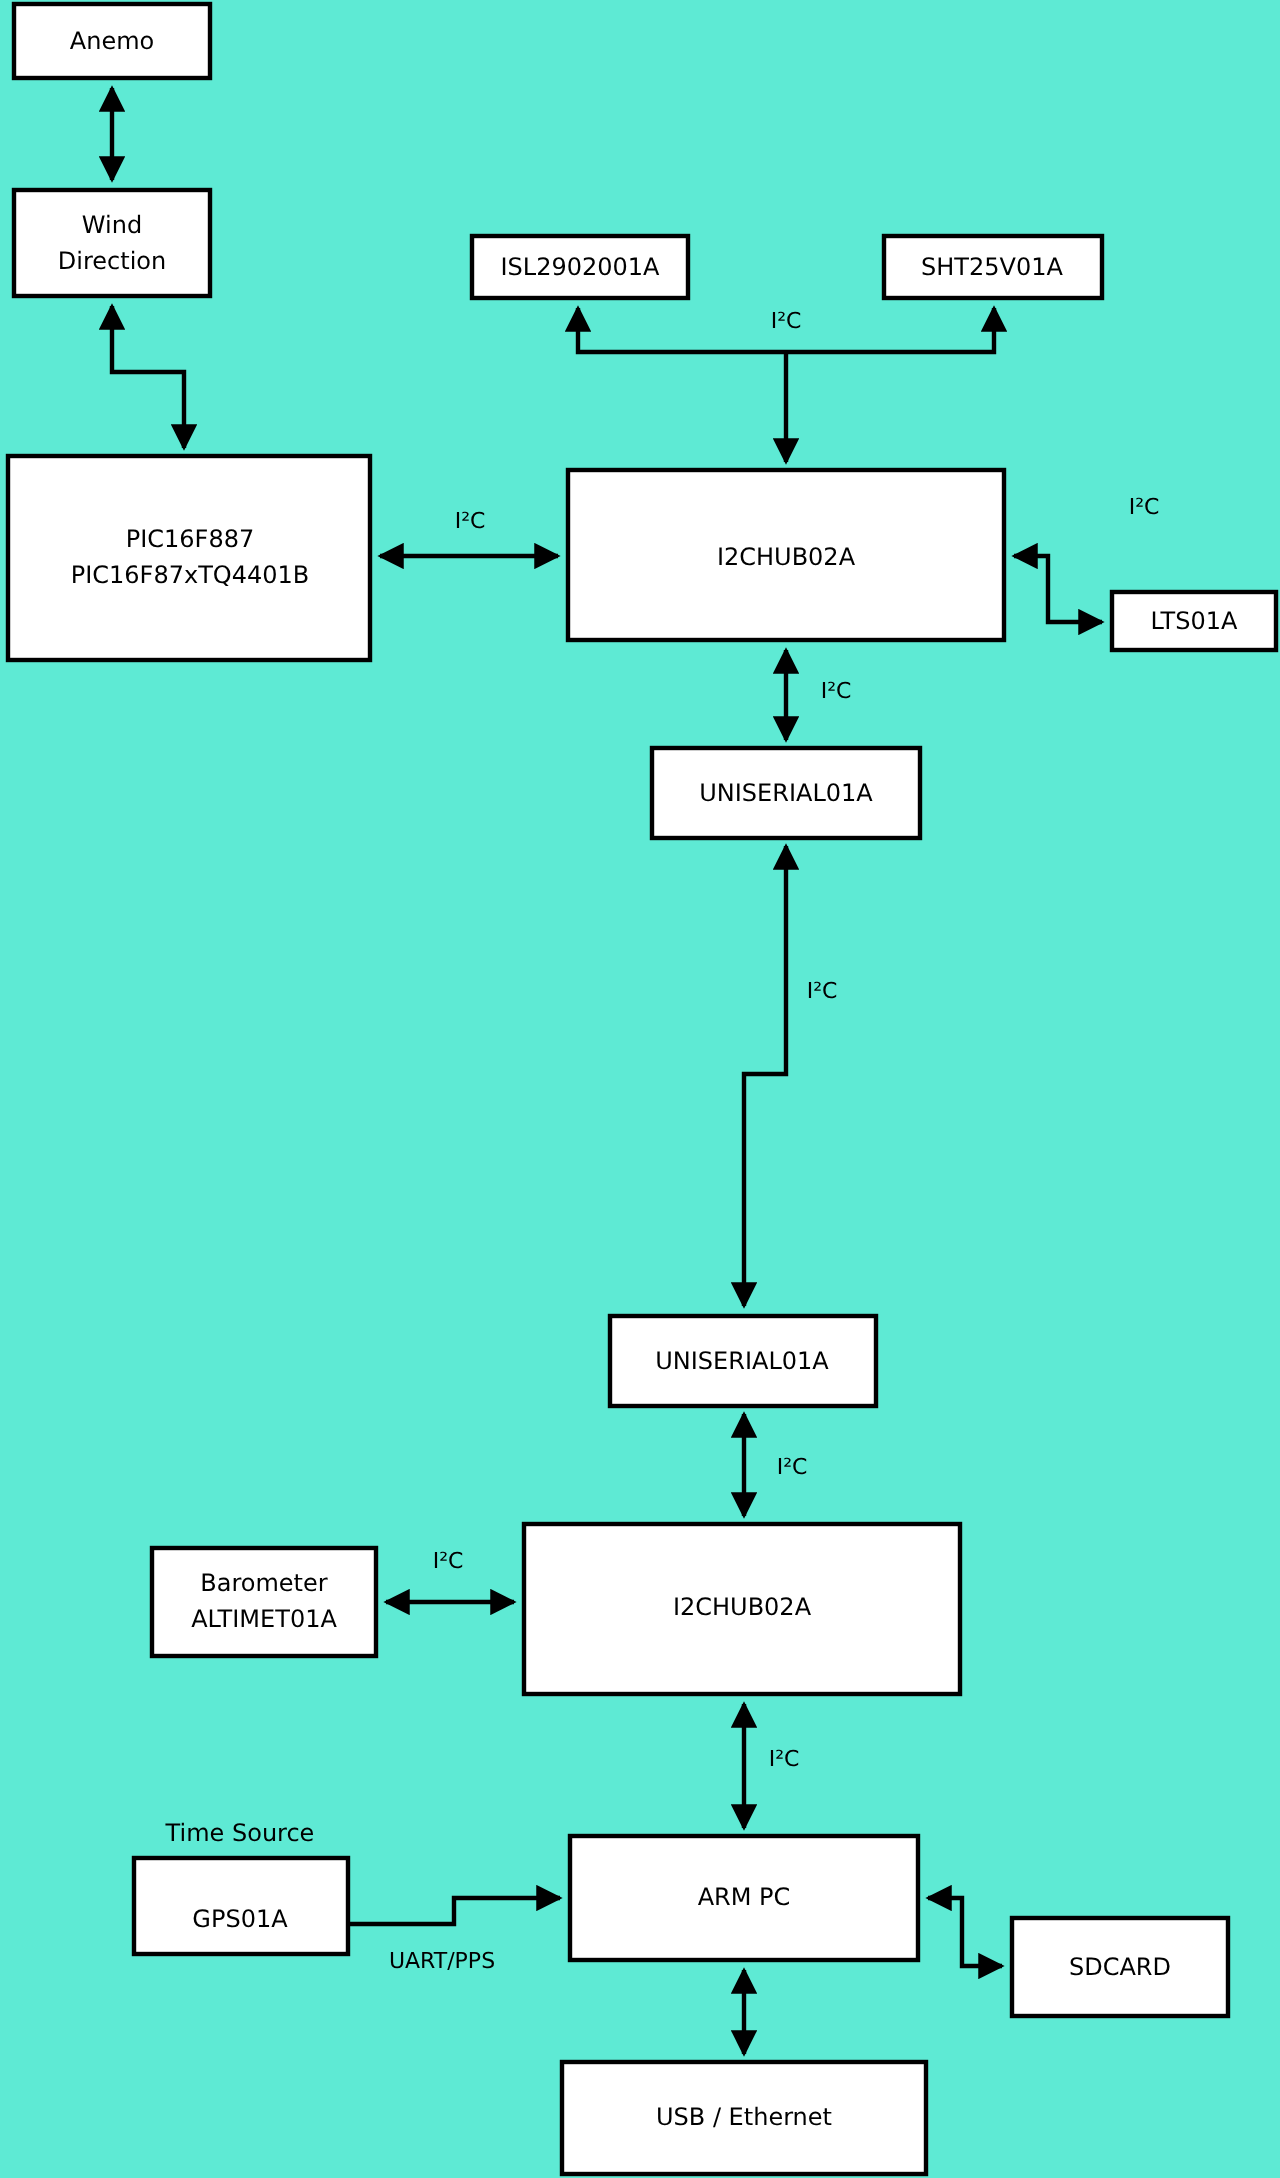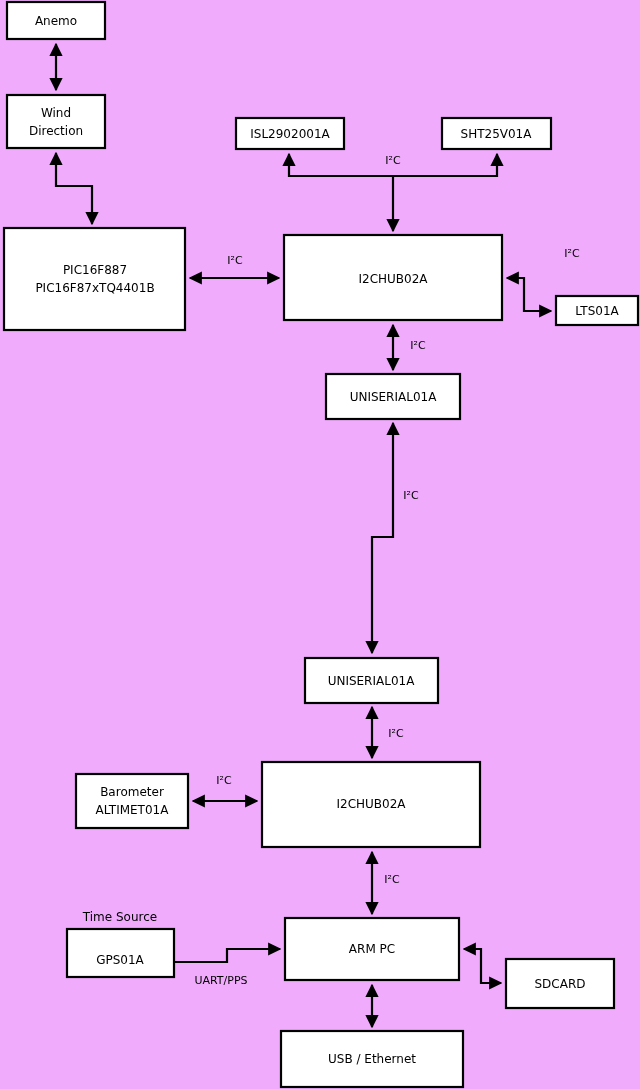--- a/index.html
+++ b/index.html
@@ -4,21 +4,21 @@
 <style>
   html, body {
     margin: 0;
     padding: 0;
     background: #ffffff;
   }
   #diagram-root {
     position: relative;
     width: 640px;
     height: 1089px;
-    background: #f0abfc;
+    background: #5eead4;
     font-family: "DejaVu Sans", "Liberation Sans", sans-serif;
     overflow: hidden;
   }
   svg#diagram-svg {
     position: absolute;
     left: 0;
     top: 0;
     width: 640px;
     height: 1089px;
   }

